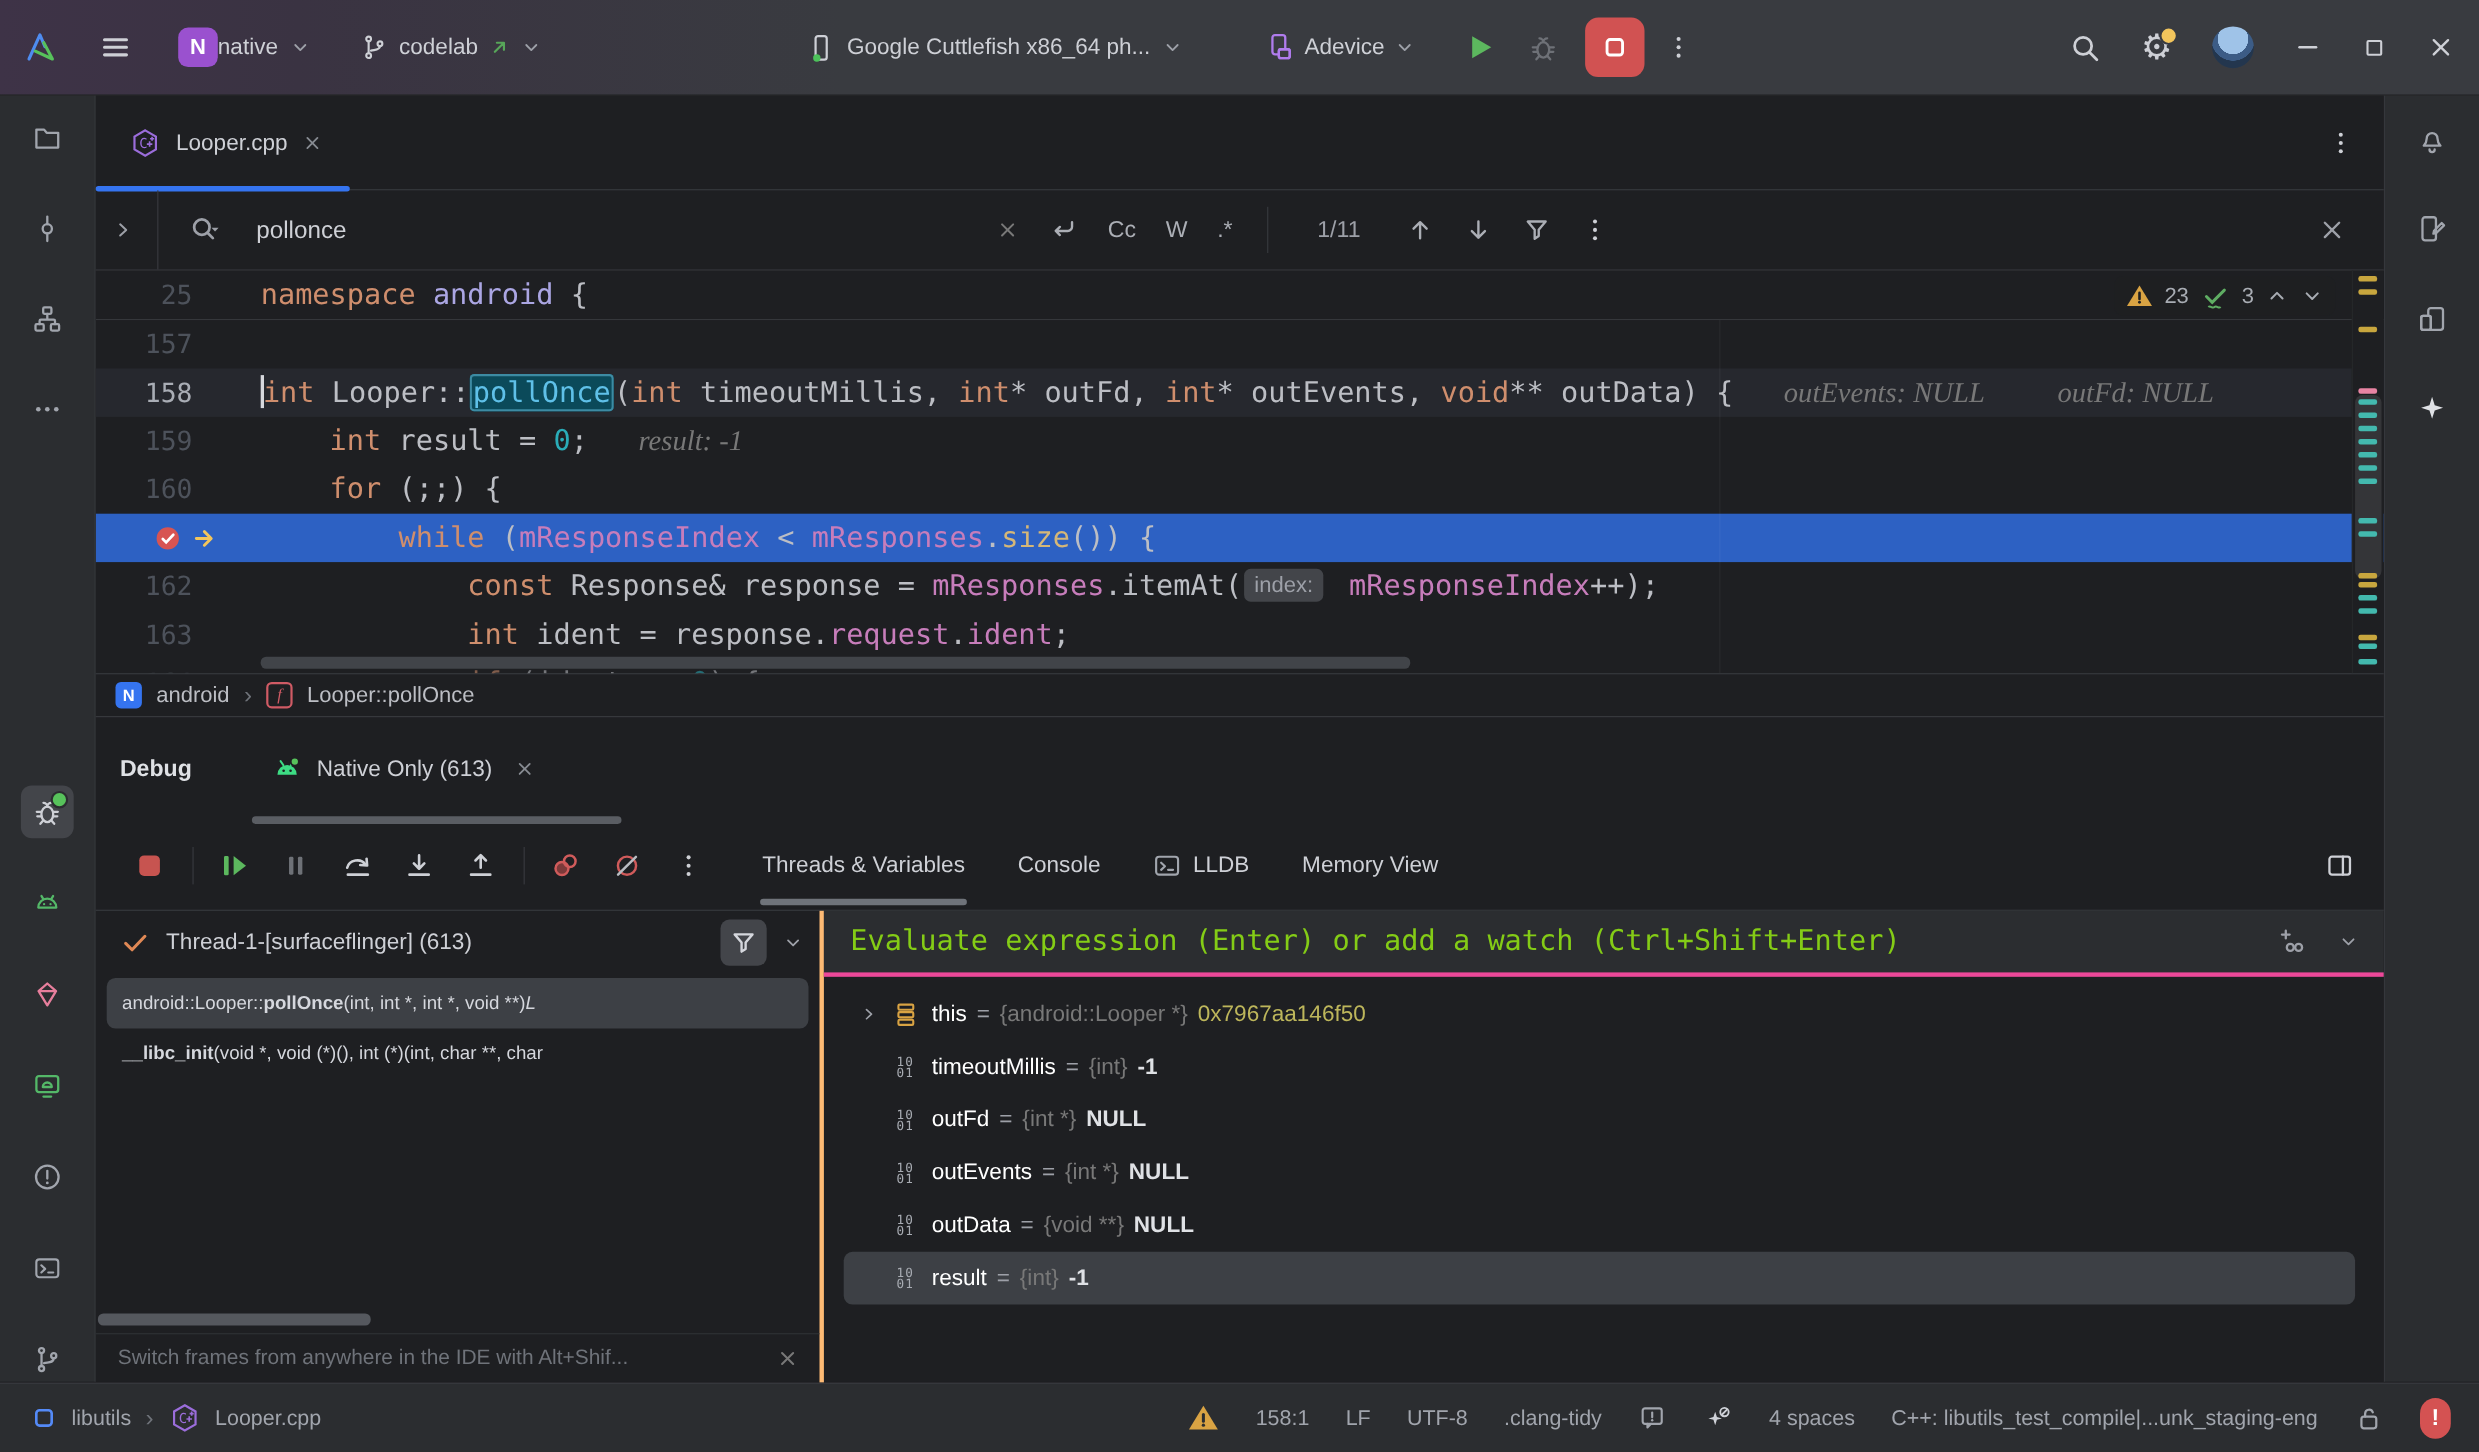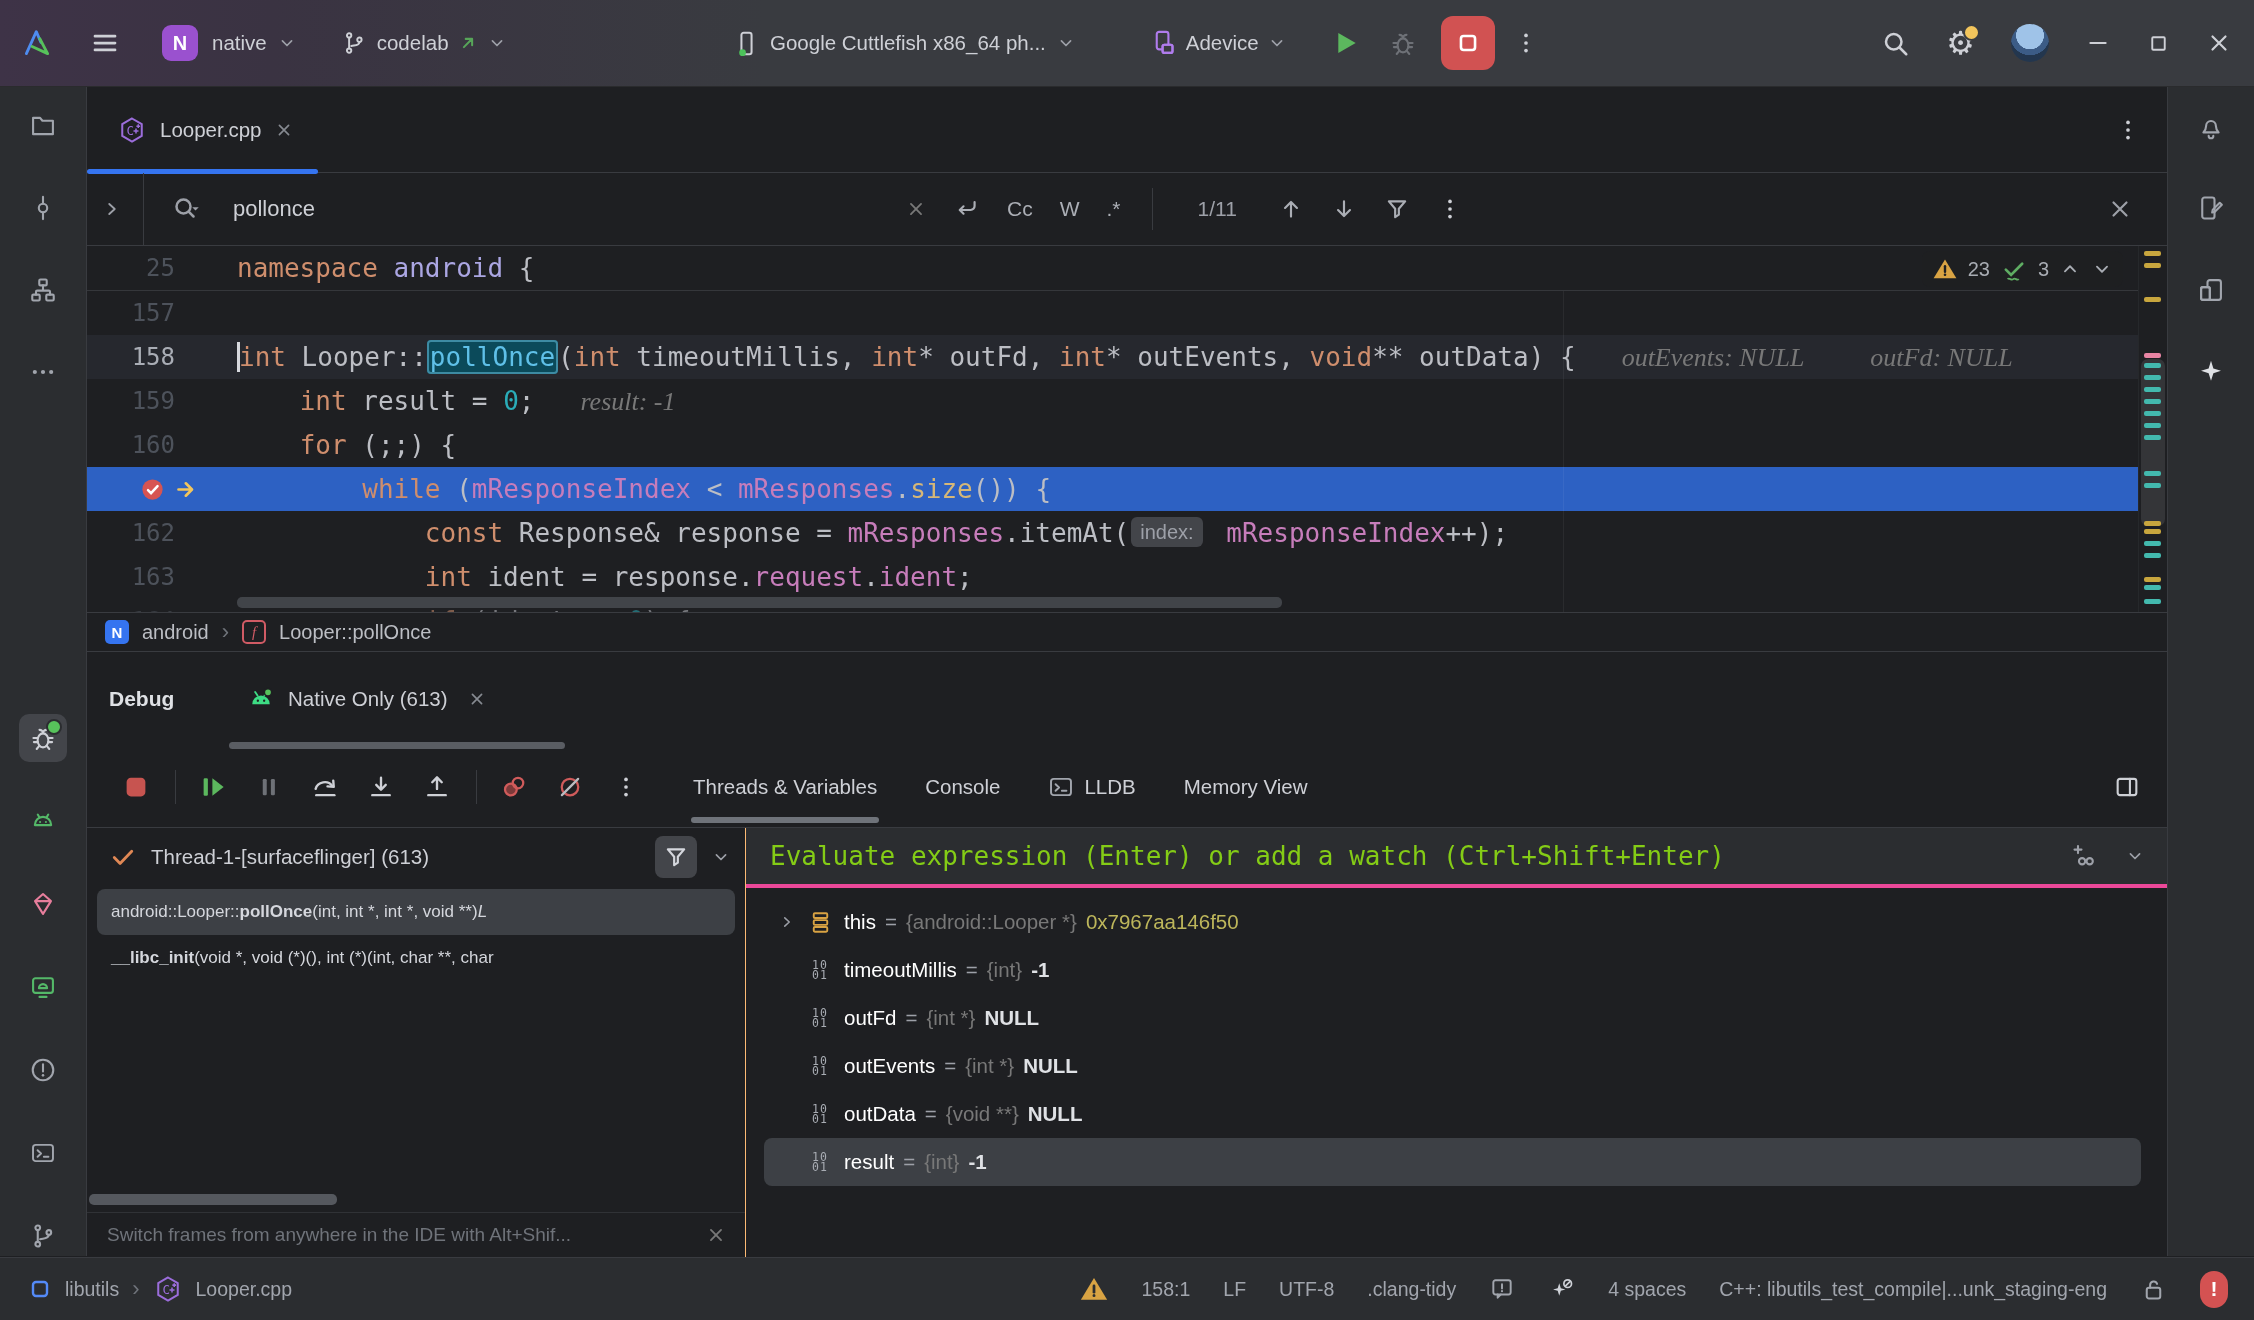--- a/index.html
+++ b/index.html
@@ -99,21 +99,21 @@
 
   .dbg-toolbar{height:81px;border-bottom:1px solid #393b40;display:flex;align-items:center;padding-left:26px;position:relative;}
   .dbt{width:46px;height:46px;display:flex;align-items:center;justify-content:center;border-radius:8px;margin-right:10px;}
   .dbt-sep{width:1px;height:34px;background:#393b40;margin:0 14px 0 6px;}
   .dbg-tabs{display:flex;align-items:stretch;gap:48px;margin-left:34px;height:100%;}
   .dbg-tab{position:relative;display:flex;align-items:center;gap:10px;font-size:20.5px;color:#ced0d6;}
   .dbg-tab.active:after{content:"";position:absolute;left:-2px;right:-2px;bottom:4px;height:6px;border-radius:3px;background:#6f737a;}
   .split-icon{position:absolute;right:26px;}
 
   .dbg-content{display:flex;height:429px;}
-  .frames-pane{width:658px;border-right:1px solid #fdba74;position:relative;}
+  .frames-pane{width:658px;border-right:4px solid #fdba74;position:relative;}
   .vars-pane{flex:1;position:relative;}
 
   .thread-row{height:57px;display:flex;align-items:center;gap:14px;padding:0 14px 0 22px;font-size:20.5px;color:#ced0d6;}
   .funnel-btn{margin-left:auto;width:42px;height:42px;border-radius:8px;background:#43454a;display:flex;align-items:center;justify-content:center;}
   .frames{padding-top:4px;}
   .frame{height:46px;display:flex;align-items:center;padding:0 14px;margin:0 10px;border-radius:8px;
        font-size:17px;color:#d5d7dd;white-space:nowrap;overflow:hidden;}
   .frame.selected{background:#3d4045;}
   .frame b{font-weight:700;}
   .frame i{font-style:italic;}
@@ -157,21 +157,21 @@
             <path d="M4.5 19.5L11.5 4l3.2 7.5" stroke="#4e8cf0"></path>
             <path d="M8.5 14.5L19.5 19.5 14 9" stroke="#57c25b"></path>
           </svg>
         </span>
       <span style="margin-right:42px;">
           <svg width="30" height="30" viewBox="0 0 24 24" fill="none" stroke="#ced0d6" stroke-width="2.2" stroke-linecap="round" stroke-linejoin="round">
             <path d="M4 6.5h16M4 12h16M4 17.5h16"></path>
           </svg>
         </span>
       <span class="proj-badge">N</span>
-      <span class="tb-label" style="margin-left:14px;">native</span>
+      <span class="tb-label" style="">native</span>
       <span style="margin-left:10px;margin-right:44px;">
           <svg width="20" height="20" viewBox="0 0 24 24" fill="none" stroke="#9da0a8" stroke-width="2" stroke-linecap="round" stroke-linejoin="round">
             <path d="M6.5 9.5L12 15l5.5-5.5"></path>
           </svg>
         </span>
       <span style="margin-right:10px;">
           <svg width="26" height="26" viewBox="0 0 24 24" fill="none" stroke="#ced0d6" stroke-width="1.8" stroke-linecap="round" stroke-linejoin="round">
             <circle cx="7.5" cy="5" r="2"></circle>
             <circle cx="7.5" cy="19" r="2"></circle>
             <circle cx="17" cy="9" r="2"></circle>

